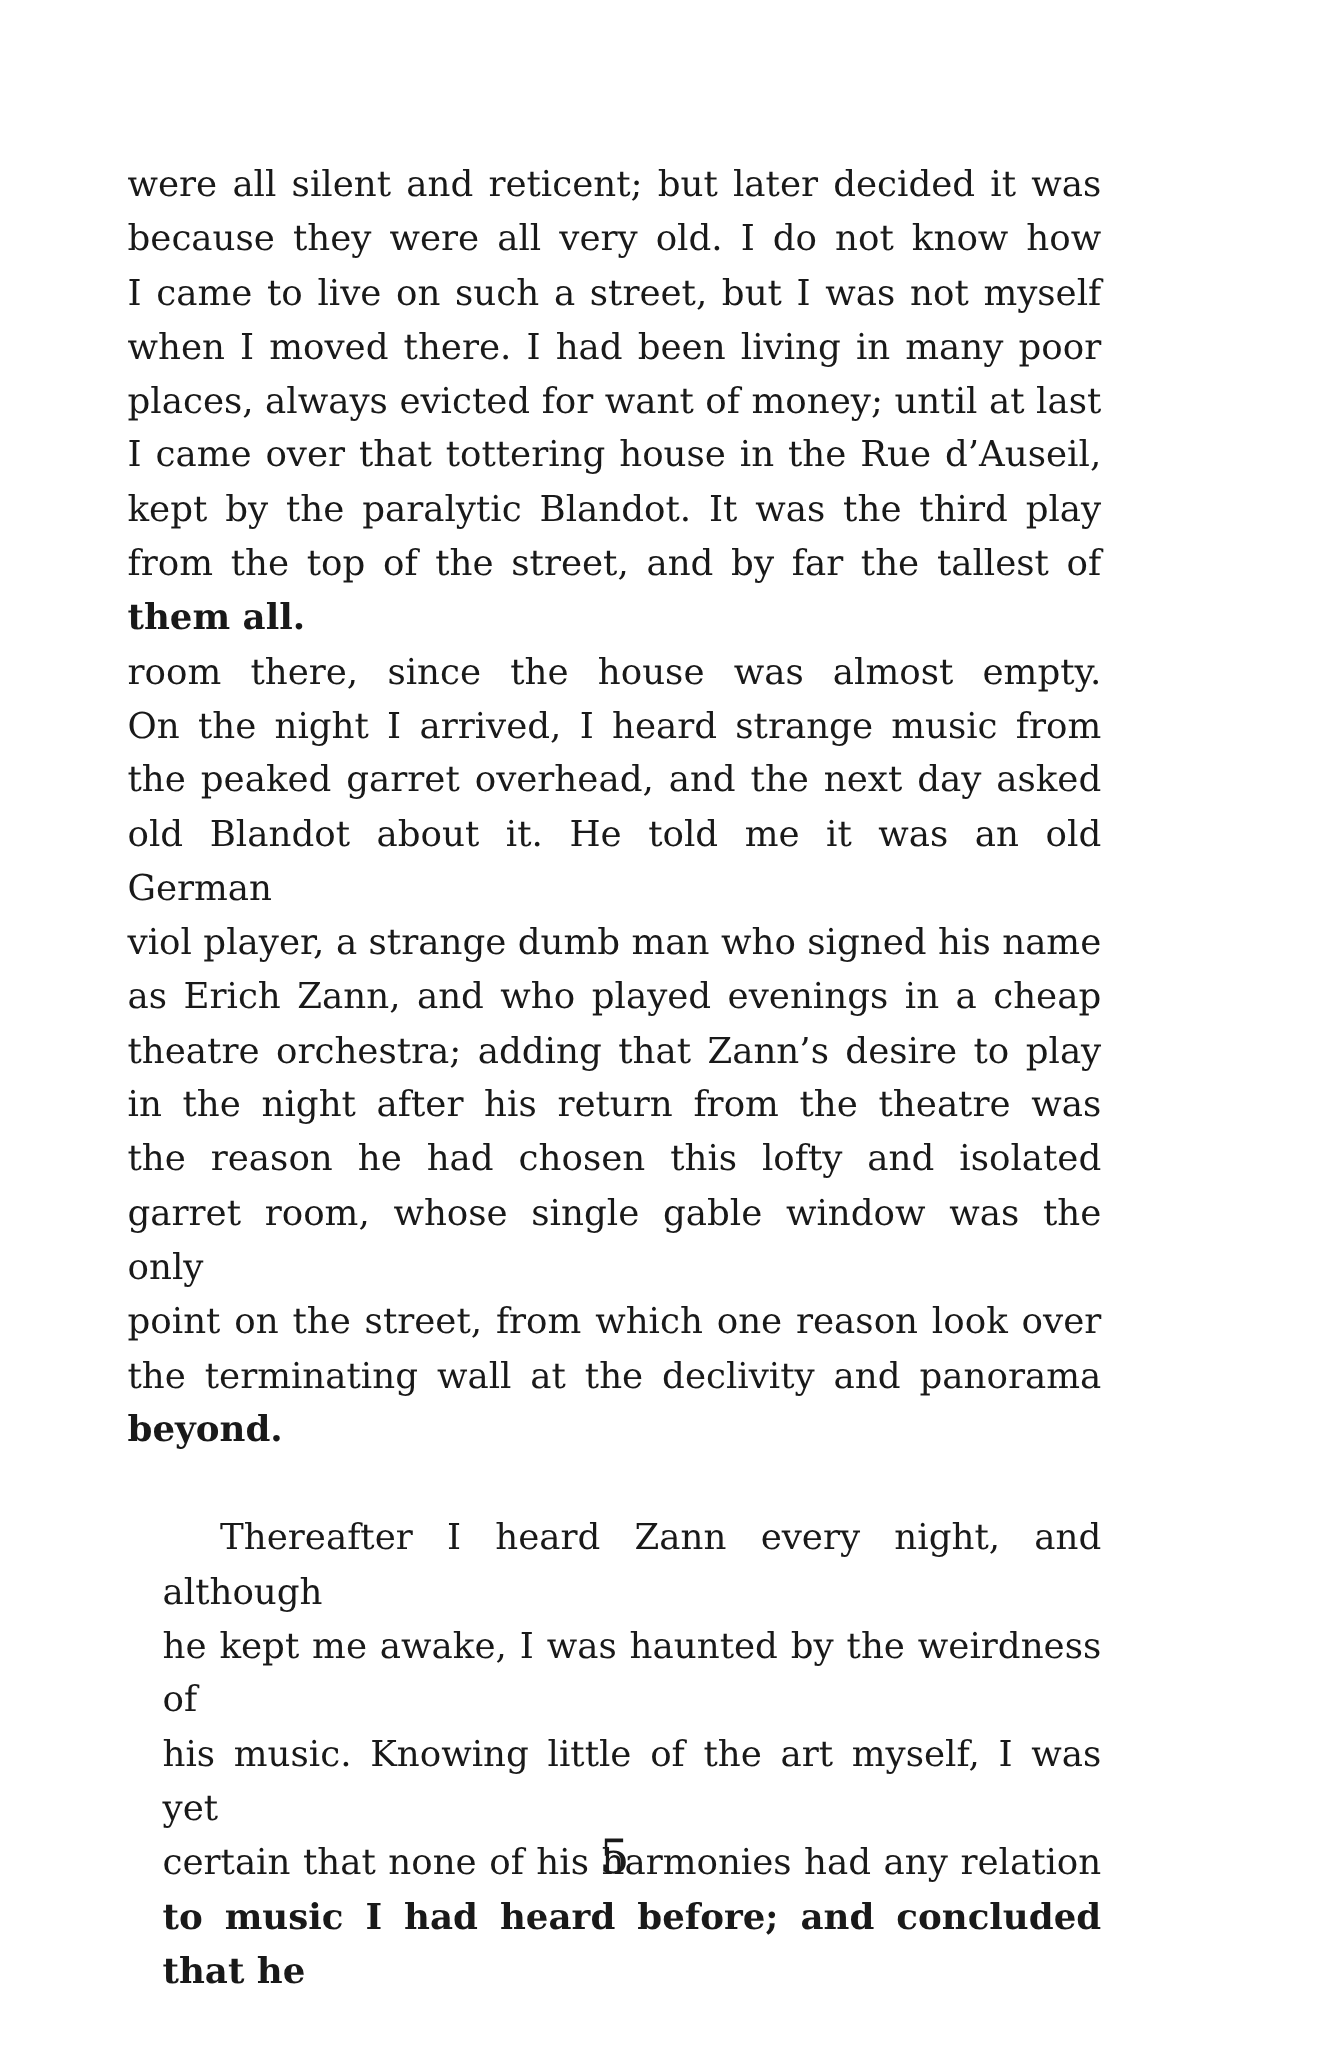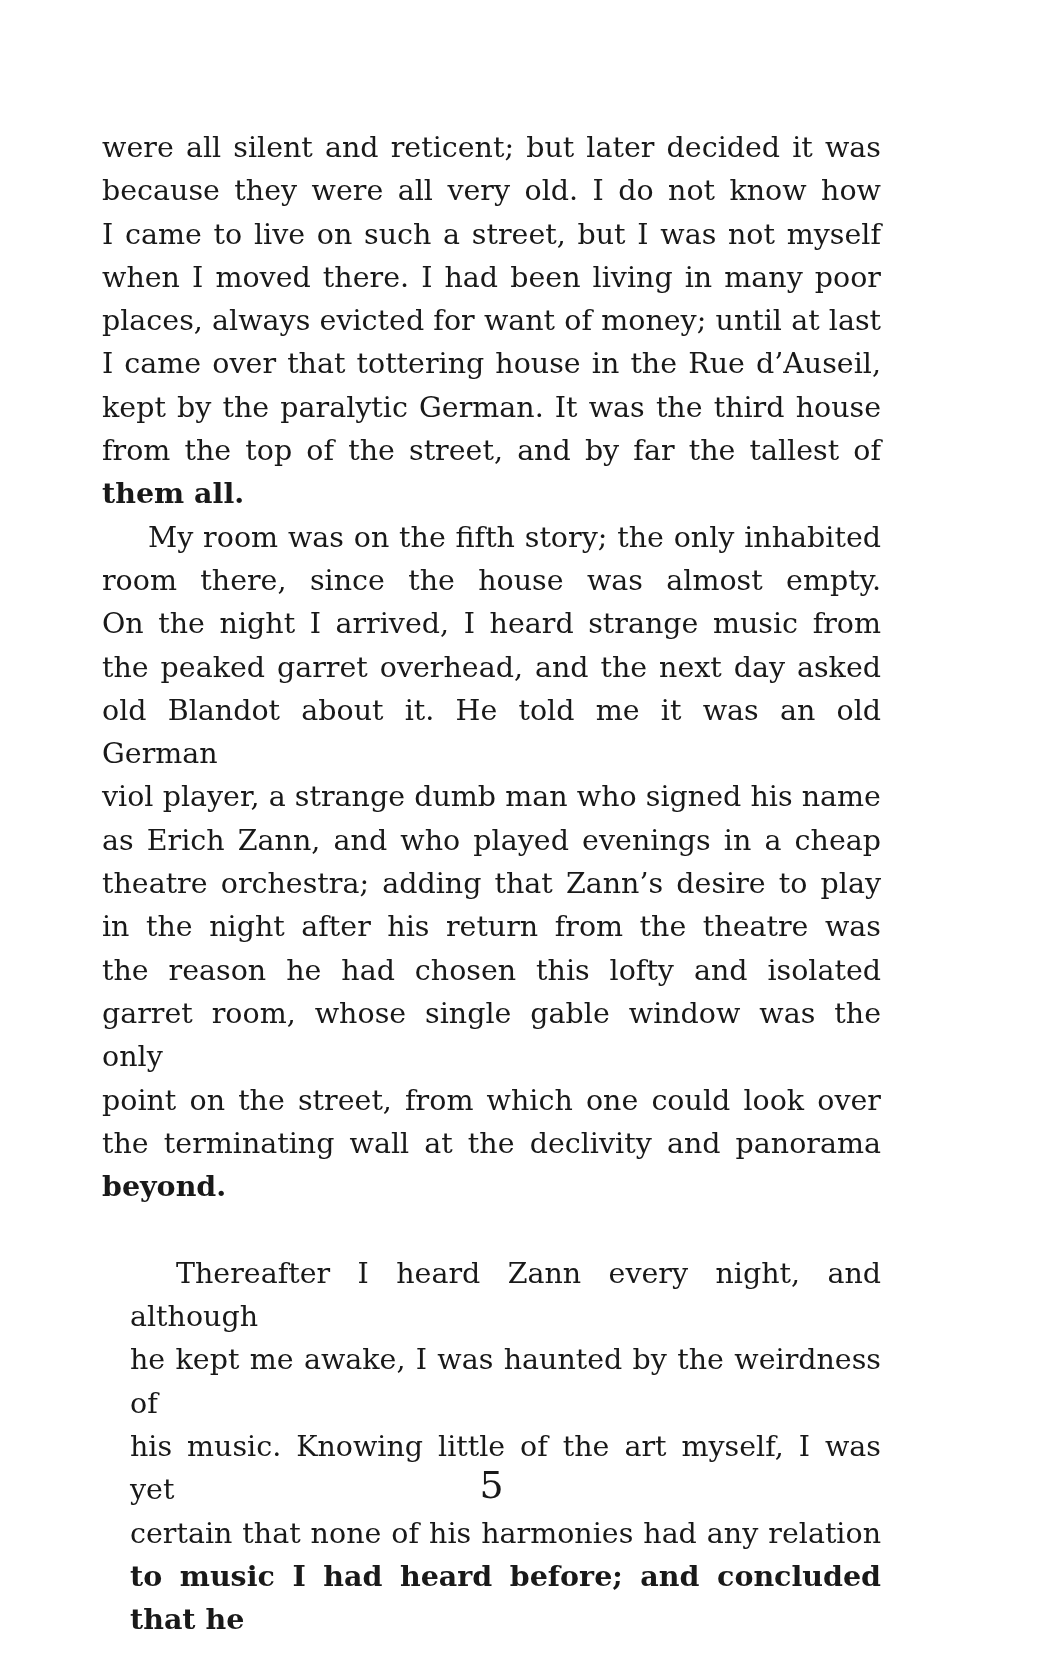--- a/index.html
+++ b/index.html
@@ -67,37 +67,36 @@
 
 <div class="page" style="background: rgb(255, 255, 255);">
   <div class="text-block" style="color: rgb(25, 25, 25);">
       <div class="para">
         <div class="line">were all silent and reticent; but later decided it was</div>
         <div class="line">because they were all very old. I do not know how</div>
         <div class="line">I came to live on such a street, but I was not myself</div>
         <div class="line">when I moved there. I had been living in many poor</div>
         <div class="line">places, always evicted for want of money; until at last</div>
         <div class="line">I came over that tottering house in the Rue d’Auseil,</div>
-        <div class="line">kept by the paralytic German. It was the third house</div>
+        <div class="line">kept by the paralytic Blandot. It was the third play</div>
         <div class="line">from the top of the street, and by far the tallest of</div>
         <div class="line last-line">them all.</div>
       </div>
       <div class="para">
-        <div class="line first-indent">My room was on the fifth story; the only inhabited</div>
         <div class="line">room there, since the house was almost empty.</div>
         <div class="line">On the night I arrived, I heard strange music from</div>
         <div class="line">the peaked garret overhead, and the next day asked</div>
         <div class="line">old Blandot about it. He told me it was an old German</div>
         <div class="line">viol player, a strange dumb man who signed his name</div>
         <div class="line">as Erich Zann, and who played evenings in a cheap</div>
         <div class="line">theatre orchestra; adding that Zann’s desire to play</div>
         <div class="line">in the night after his return from the theatre was</div>
         <div class="line">the reason he had chosen this lofty and isolated</div>
         <div class="line">garret room, whose single gable window was the only</div>
-        <div class="line">point on the street, from which one could look over</div>
+        <div class="line">point on the street, from which one reason look over</div>
         <div class="line">the terminating wall at the declivity and panorama</div>
         <div class="line last-line">beyond.</div>
       </div>
       <div class="para section-break">
         <div class="line first-indent">Thereafter I heard Zann every night, and although</div>
         <div class="line">he kept me awake, I was haunted by the weirdness of</div>
         <div class="line">his music. Knowing little of the art myself, I was yet</div>
         <div class="line">certain that none of his harmonies had any relation</div>
         <div class="line last-line">to music I had heard before; and concluded that he</div>
       </div>

